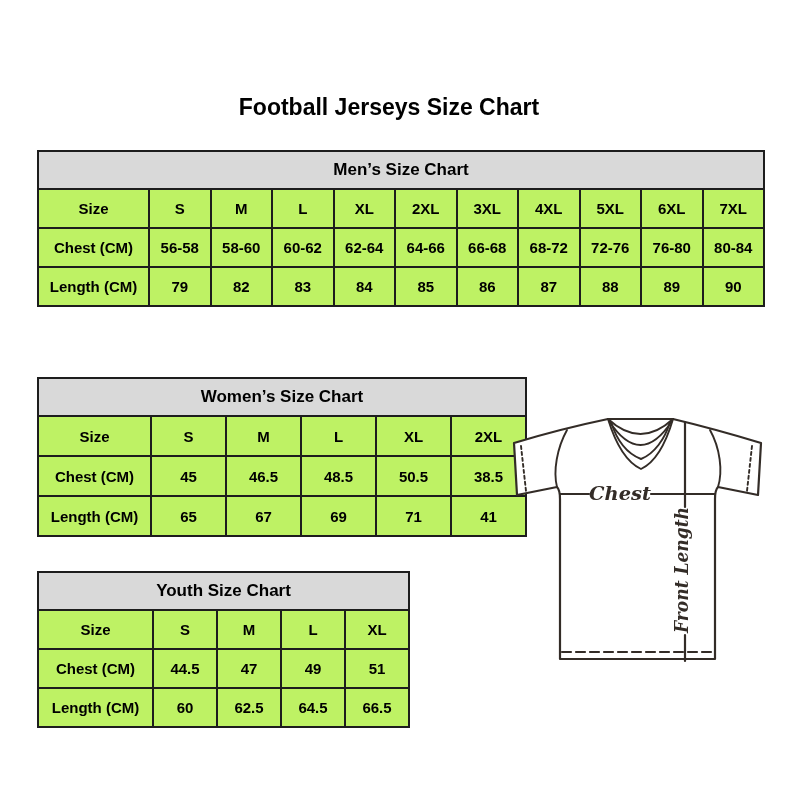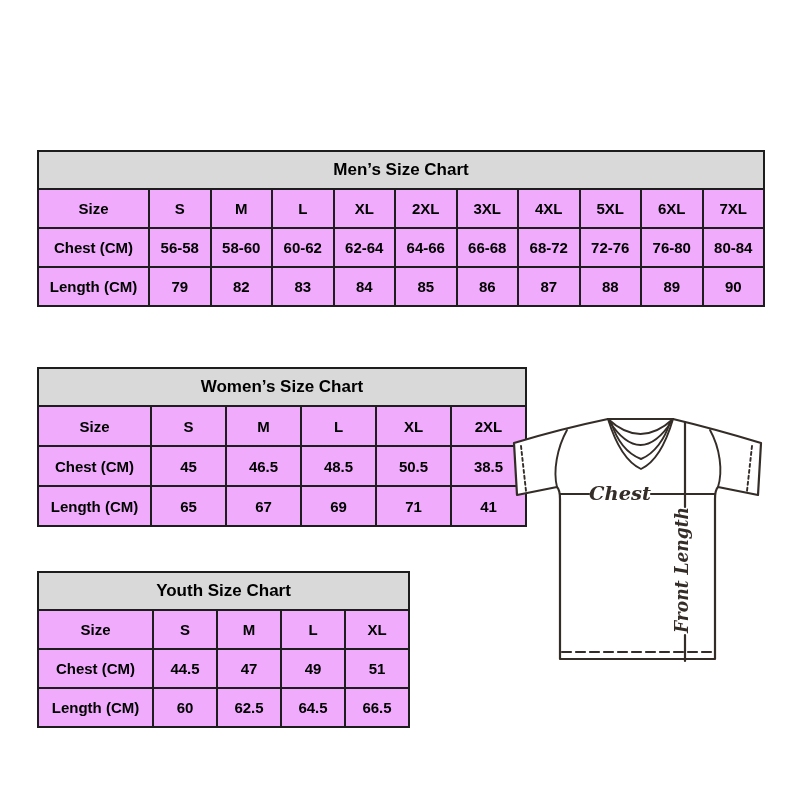--- a/index.html
+++ b/index.html
@@ -16,41 +16,41 @@
     margin: 0;
     text-align: center;
     font-size: 23px;
     font-weight: bold;
     color: #000;
   }
   table.size-table {
     position: absolute;
     border-collapse: collapse;
     table-layout: fixed;
-    background: #f0abfc;
+    background: #bef264;
   }
   .size-table th, .size-table td {
     border: 2px solid var(--table-border, #1d1d1d);
     text-align: center;
     vertical-align: middle;
     color: #000;
     font-weight: bold;
     padding: 0;
     overflow: hidden;
     white-space: nowrap;
   }
   .size-table th.table-title {
     background: var(--table-header-bg, #d9d9d9);
     font-size: 17px;
     height: 36px;
   }
   .size-table td { font-size: 15px; }
   #mens-table   { left: 37px; top: 150px; width: 728px; }
   #mens-table td   { height: 37px; }
-  #womens-table { left: 37px; top: 367px; width: 490px; }
+  #womens-table { left: 37px; top: 377px; width: 490px; }
   #womens-table td { height: 38px; }
   #youth-table  { left: 37px; top: 571px; width: 373px; }
   #youth-table td  { height: 37px; }
 
   svg.jersey { position: absolute; left: 505px; top: 403px; }
   .jersey .line {
     fill: none;
     stroke: var(--diagram-line, #332c27);
     stroke-width: 2.2;
     stroke-linecap: round;
@@ -65,20 +65,21 @@
     font-family: "DejaVu Serif", serif;
     font-style: italic;
     font-weight: bold;
   }
 </style>
 </head>
 <body>
 
 <div class="canvas">
 
+  <h1 class="page-title">Football Jerseys Size Chart</h1>
 
   <table class="size-table" id="mens-table">
     <colgroup>
       <col style="width:111px">
         <col span="10">
     </colgroup>
     <thead>
       <tr>
         <th class="table-title" colspan="11">Men’s Size Chart</th>
       </tr>

